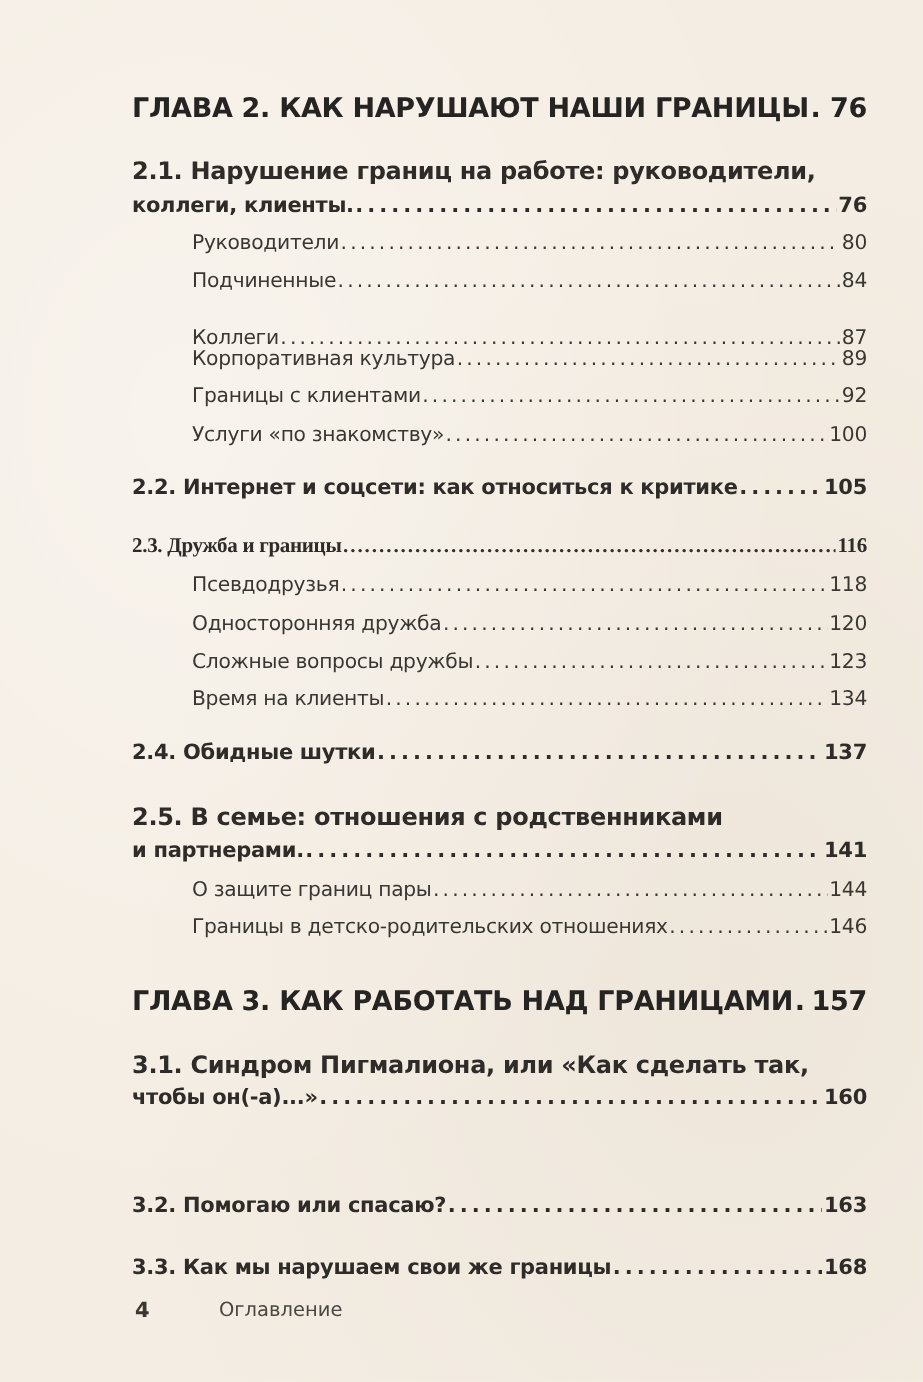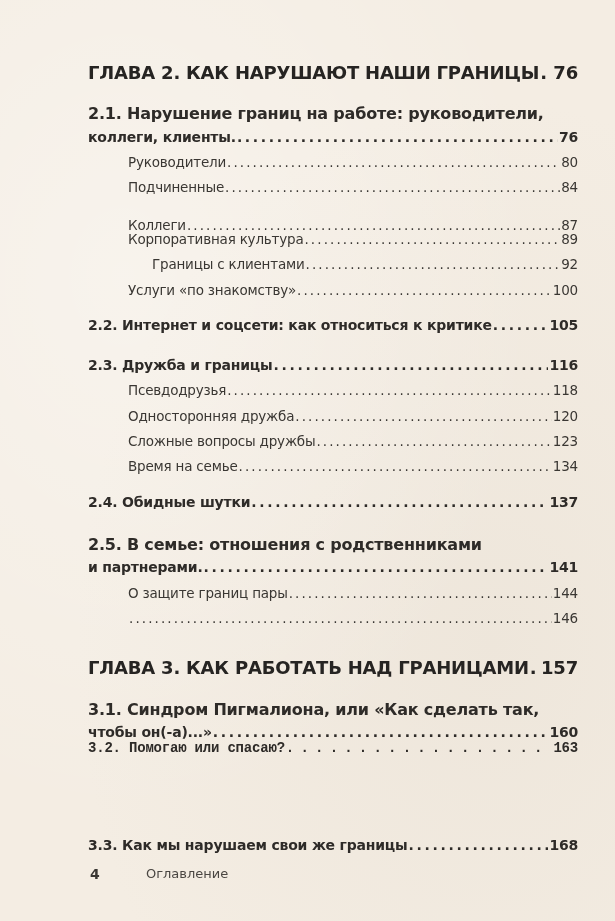--- a/index.html
+++ b/index.html
@@ -69,59 +69,59 @@
   <div class="row sub" style="top:217px;">
     <span class="title">Коллеги</span>
     <span class="leader"></span>
     <span class="pg">87</span>
   </div>
   <div class="row sub" style="top:231px;">
     <span class="title">Корпоративная культура</span>
     <span class="leader"></span>
     <span class="pg">89</span>
   </div>
-  <div class="row sub" style="top:256px;margin-left:24px;">
+  <div class="row sub" style="top:256px;">
     <span class="title">Границы с клиентами</span>
     <span class="leader"></span>
     <span class="pg">92</span>
   </div>
   <div class="row sub" style="top:282px;">
     <span class="title">Услуги «по знакомству»</span>
     <span class="leader"></span>
     <span class="pg">100</span>
   </div>
 
   <div class="row section" style="top:317px;">
     <span class="title">2.2. Интернет и соцсети: как относиться к критике</span>
     <span class="leader"></span>
     <span class="pg">105</span>
   </div>
 
-  <div class="row section" style="top:357px;">
+  <div class="row section" style="top:357px;font-family:Liberation Serif, serif;">
     <span class="title">2.3. Дружба и границы</span>
     <span class="leader"></span>
     <span class="pg">116</span>
   </div>
   <div class="row sub" style="top:382px;">
     <span class="title">Псевдодрузья</span>
     <span class="leader"></span>
     <span class="pg">118</span>
   </div>
   <div class="row sub" style="top:408px;">
     <span class="title">Односторонняя дружба</span>
     <span class="leader"></span>
     <span class="pg">120</span>
   </div>
   <div class="row sub" style="top:433px;">
     <span class="title">Сложные вопросы дружбы</span>
     <span class="leader"></span>
     <span class="pg">123</span>
   </div>
   <div class="row sub" style="top:458px;">
-    <span class="title">Время на семье</span>
+    <span class="title">Время на клиенты</span>
     <span class="leader"></span>
     <span class="pg">134</span>
   </div>
 
   <div class="row section" style="top:494px;">
     <span class="title">2.4. Обидные шутки</span>
     <span class="leader"></span>
     <span class="pg">137</span>
   </div>
 
@@ -130,38 +130,39 @@
     <span class="title">и партнерами.</span>
     <span class="leader"></span>
     <span class="pg">141</span>
   </div>
   <div class="row sub" style="top:585px;">
     <span class="title">О защите границ пары</span>
     <span class="leader"></span>
     <span class="pg">144</span>
   </div>
   <div class="row sub" style="top:610px;">
+    <span class="title">Границы в детско-родительских отношениях</span>
     <span class="leader"></span>
     <span class="pg">146</span>
   </div>
 
   <div class="row chapter" style="top:657px;">
     <span class="title">ГЛАВА 3. КАК РАБОТАТЬ НАД ГРАНИЦАМИ</span>
     <span class="leader"></span>
     <span class="pg">157</span>
   </div>
 
   <div class="line1" style="top:700px;">3.1. Синдром Пигмалиона, или «Как сделать так,</div>
   <div class="row section" style="top:724px;">
     <span class="title">чтобы он(-а)...»</span>
     <span class="leader"></span>
     <span class="pg">160</span>
   </div>
 
-  <div class="row section" style="top:740px;font-family:Liberation Mono, monospace;">
+  <div class="row section" style="top:796px;">
     <span class="title">3.2. Помогаю или спасаю?</span>
     <span class="leader"></span>
     <span class="pg">163</span>
   </div>
 
   <div class="row section" style="top:837px;">
     <span class="title">3.3. Как мы нарушаем свои же границы</span>
     <span class="leader"></span>
     <span class="pg">168</span>
   </div>

